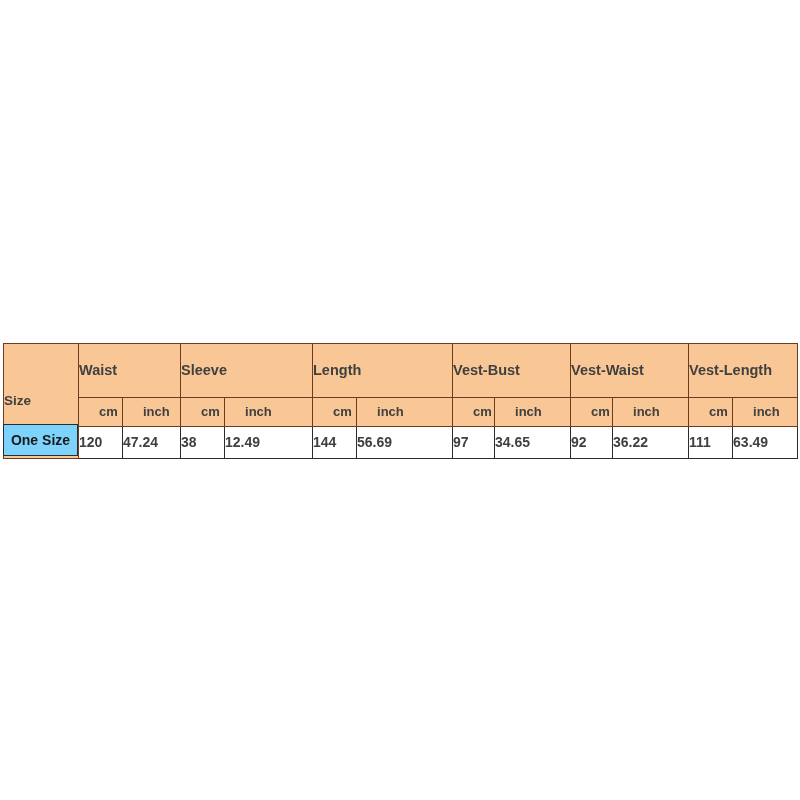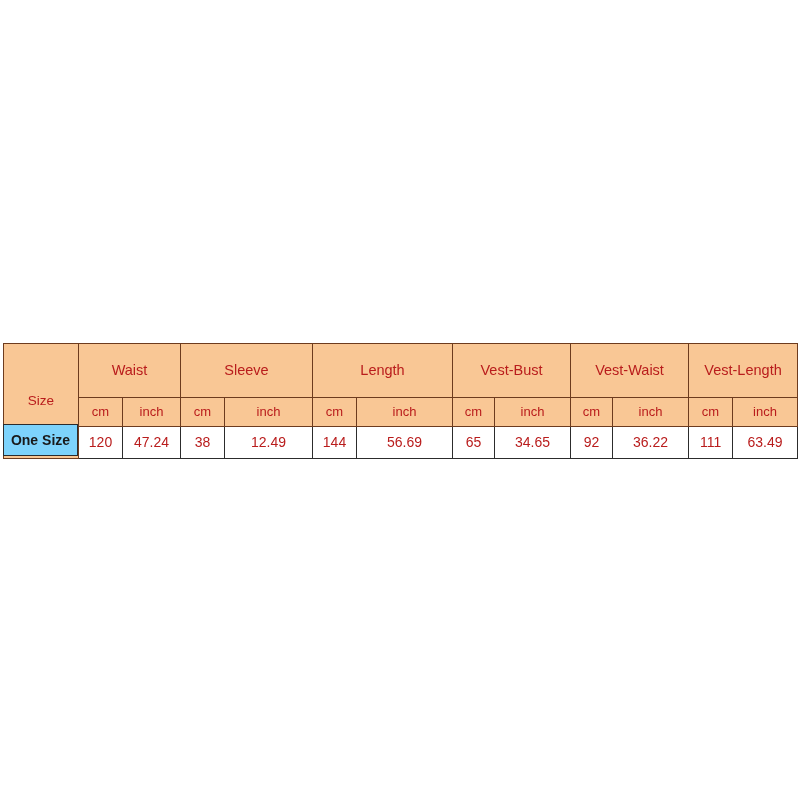--- a/index.html
+++ b/index.html
@@ -26,24 +26,23 @@
     left: 3px;
     top: 343px;
     width: 794px;
     border-collapse: collapse;
     table-layout: fixed;
     background: #ffffff;
   }
 
   #size-chart td {
     border: 1.4px solid #6d3b1e;
-    text-align: center;
     vertical-align: middle;
-    font-weight: normal;
-    color: #b91c1c;
+    font-weight: bold;
+    color: #404040;
     padding: 0;
     line-height: 1.22;
   }
 
   
   #size-chart td.hdr {
     background: #f9c795;
     font-size: 14.5px;
     height: 53px;
   }
@@ -53,20 +52,21 @@
     background: #f9c795;
     font-size: 13.5px;
     width: 75px;
   }
 
   
   #size-chart td.unit {
     background: #f9c795;
     font-size: 13px;
     height: 28px;
+    padding-left: 20px;
   }
 
   
   #size-chart td.val {
     background: #ffffff;
     font-size: 14px;
     height: 31px;
     border-color: #2c2c2c;
   }
 </style>
@@ -124,21 +124,21 @@
       <td class="unit">inch</td>
     </tr>
 
     <tr>
       <td class="val">120</td>
       <td class="val">47.24</td>
       <td class="val">38</td>
       <td class="val">12.49</td>
       <td class="val">144</td>
       <td class="val">56.69</td>
-      <td class="val">65</td>
+      <td class="val">97</td>
       <td class="val">34.65</td>
       <td class="val">92</td>
       <td class="val">36.22</td>
       <td class="val">111</td>
       <td class="val">63.49</td>
     </tr>
   </tbody>
     </table>
 
   <div style="position:absolute;left:3px;top:424px;width:75px;height:32px;

